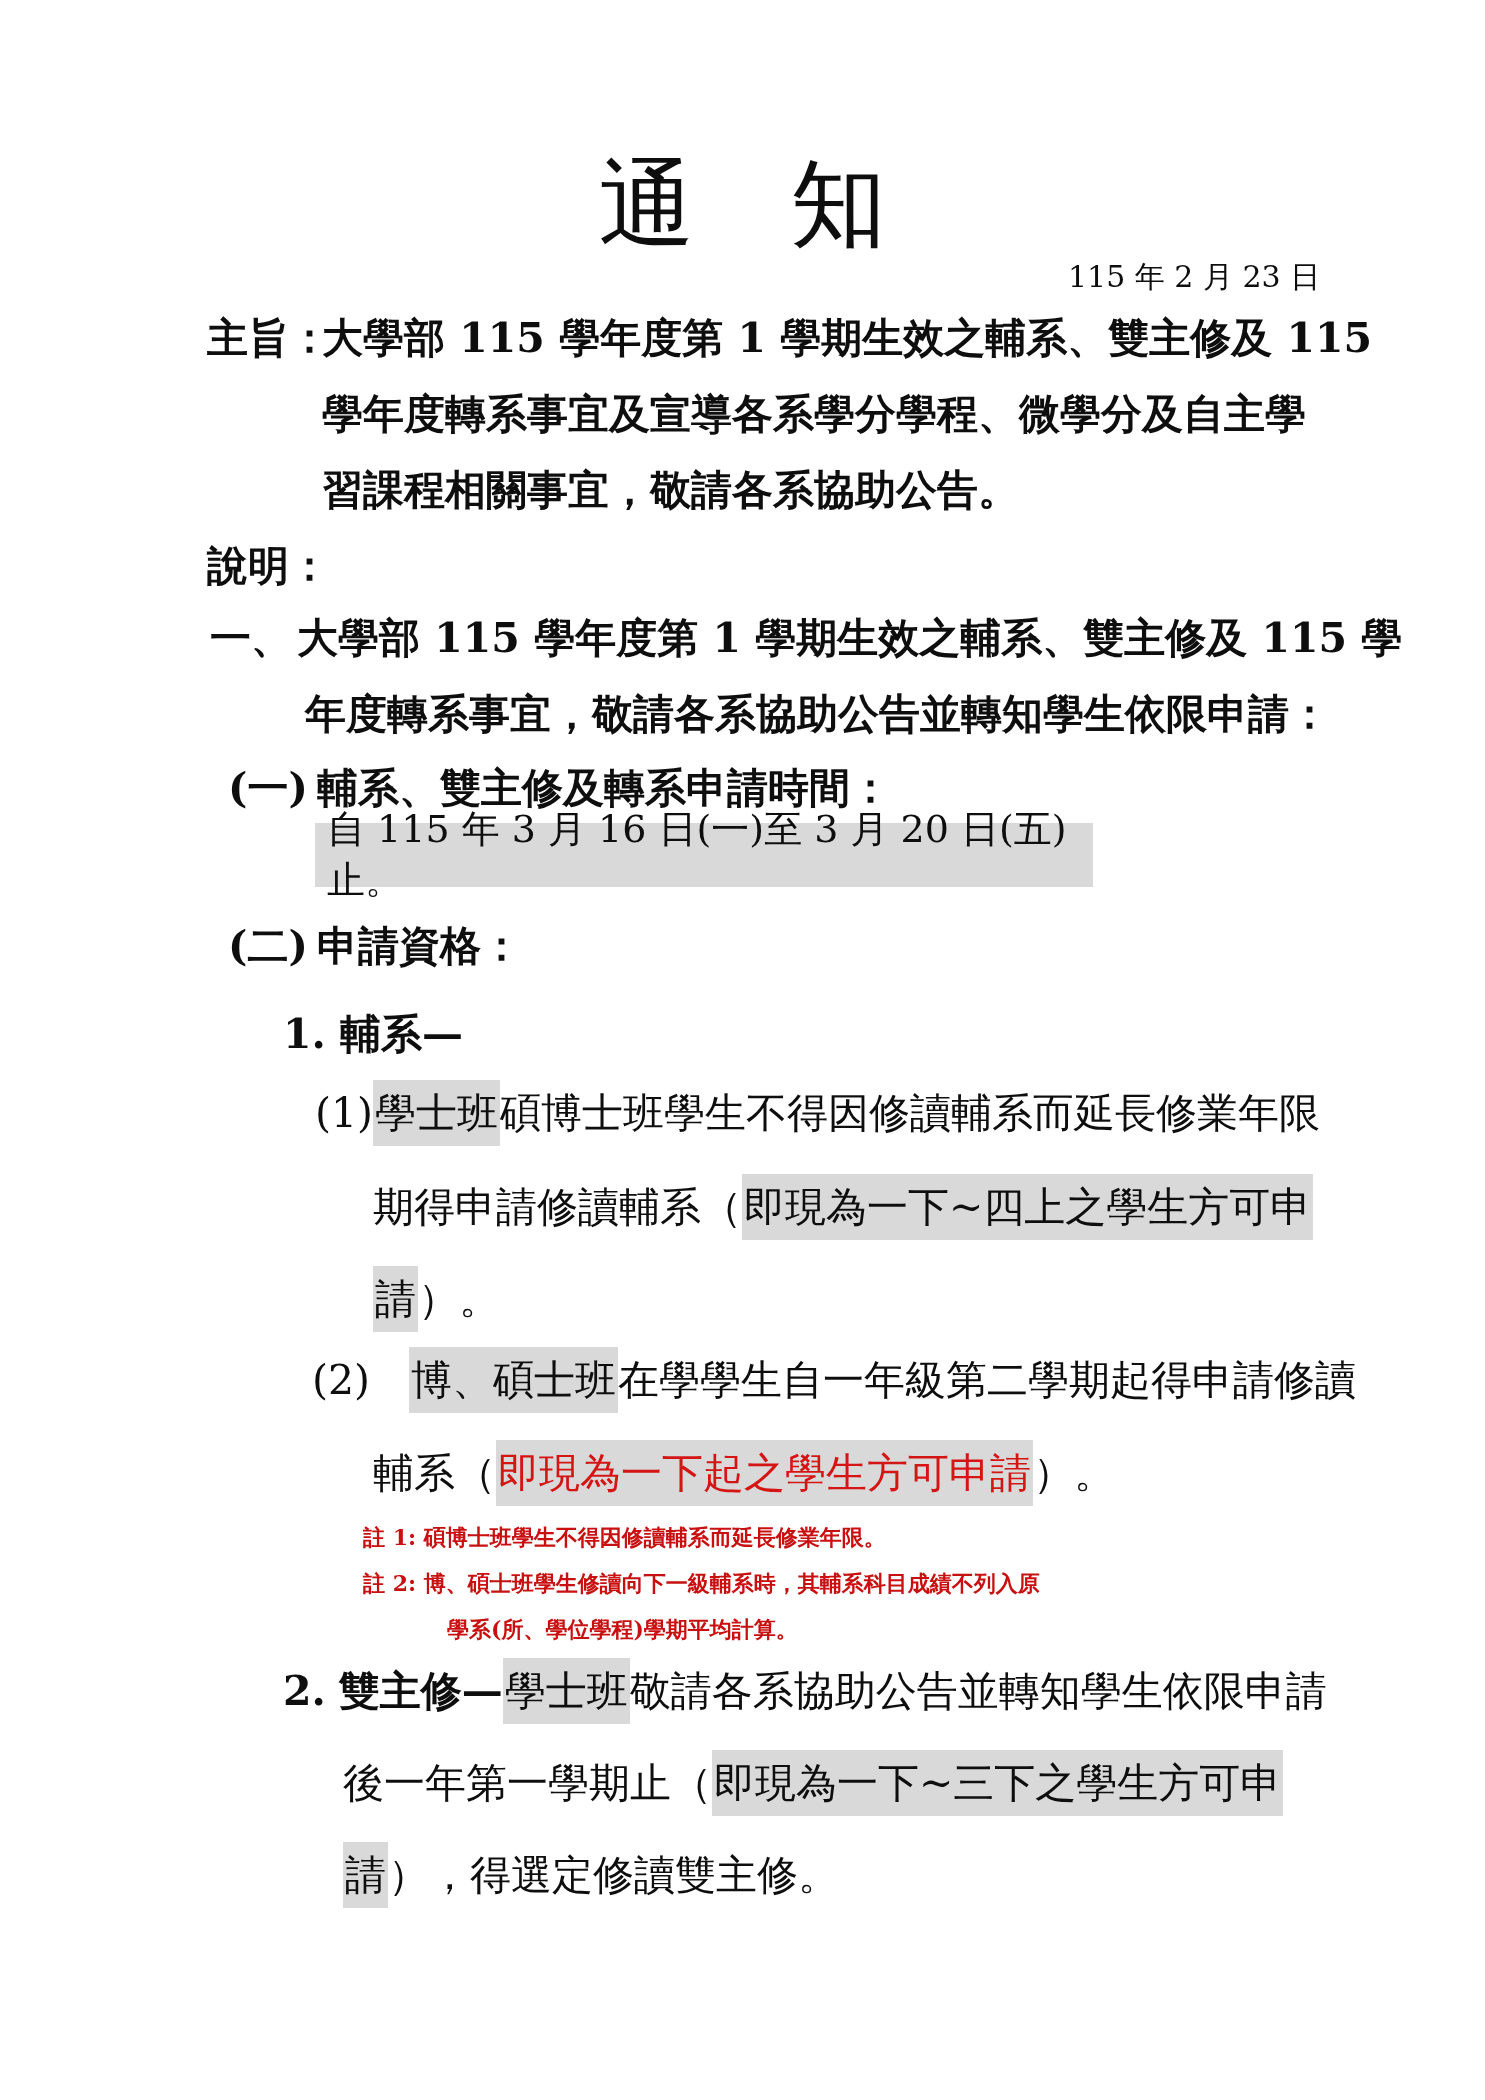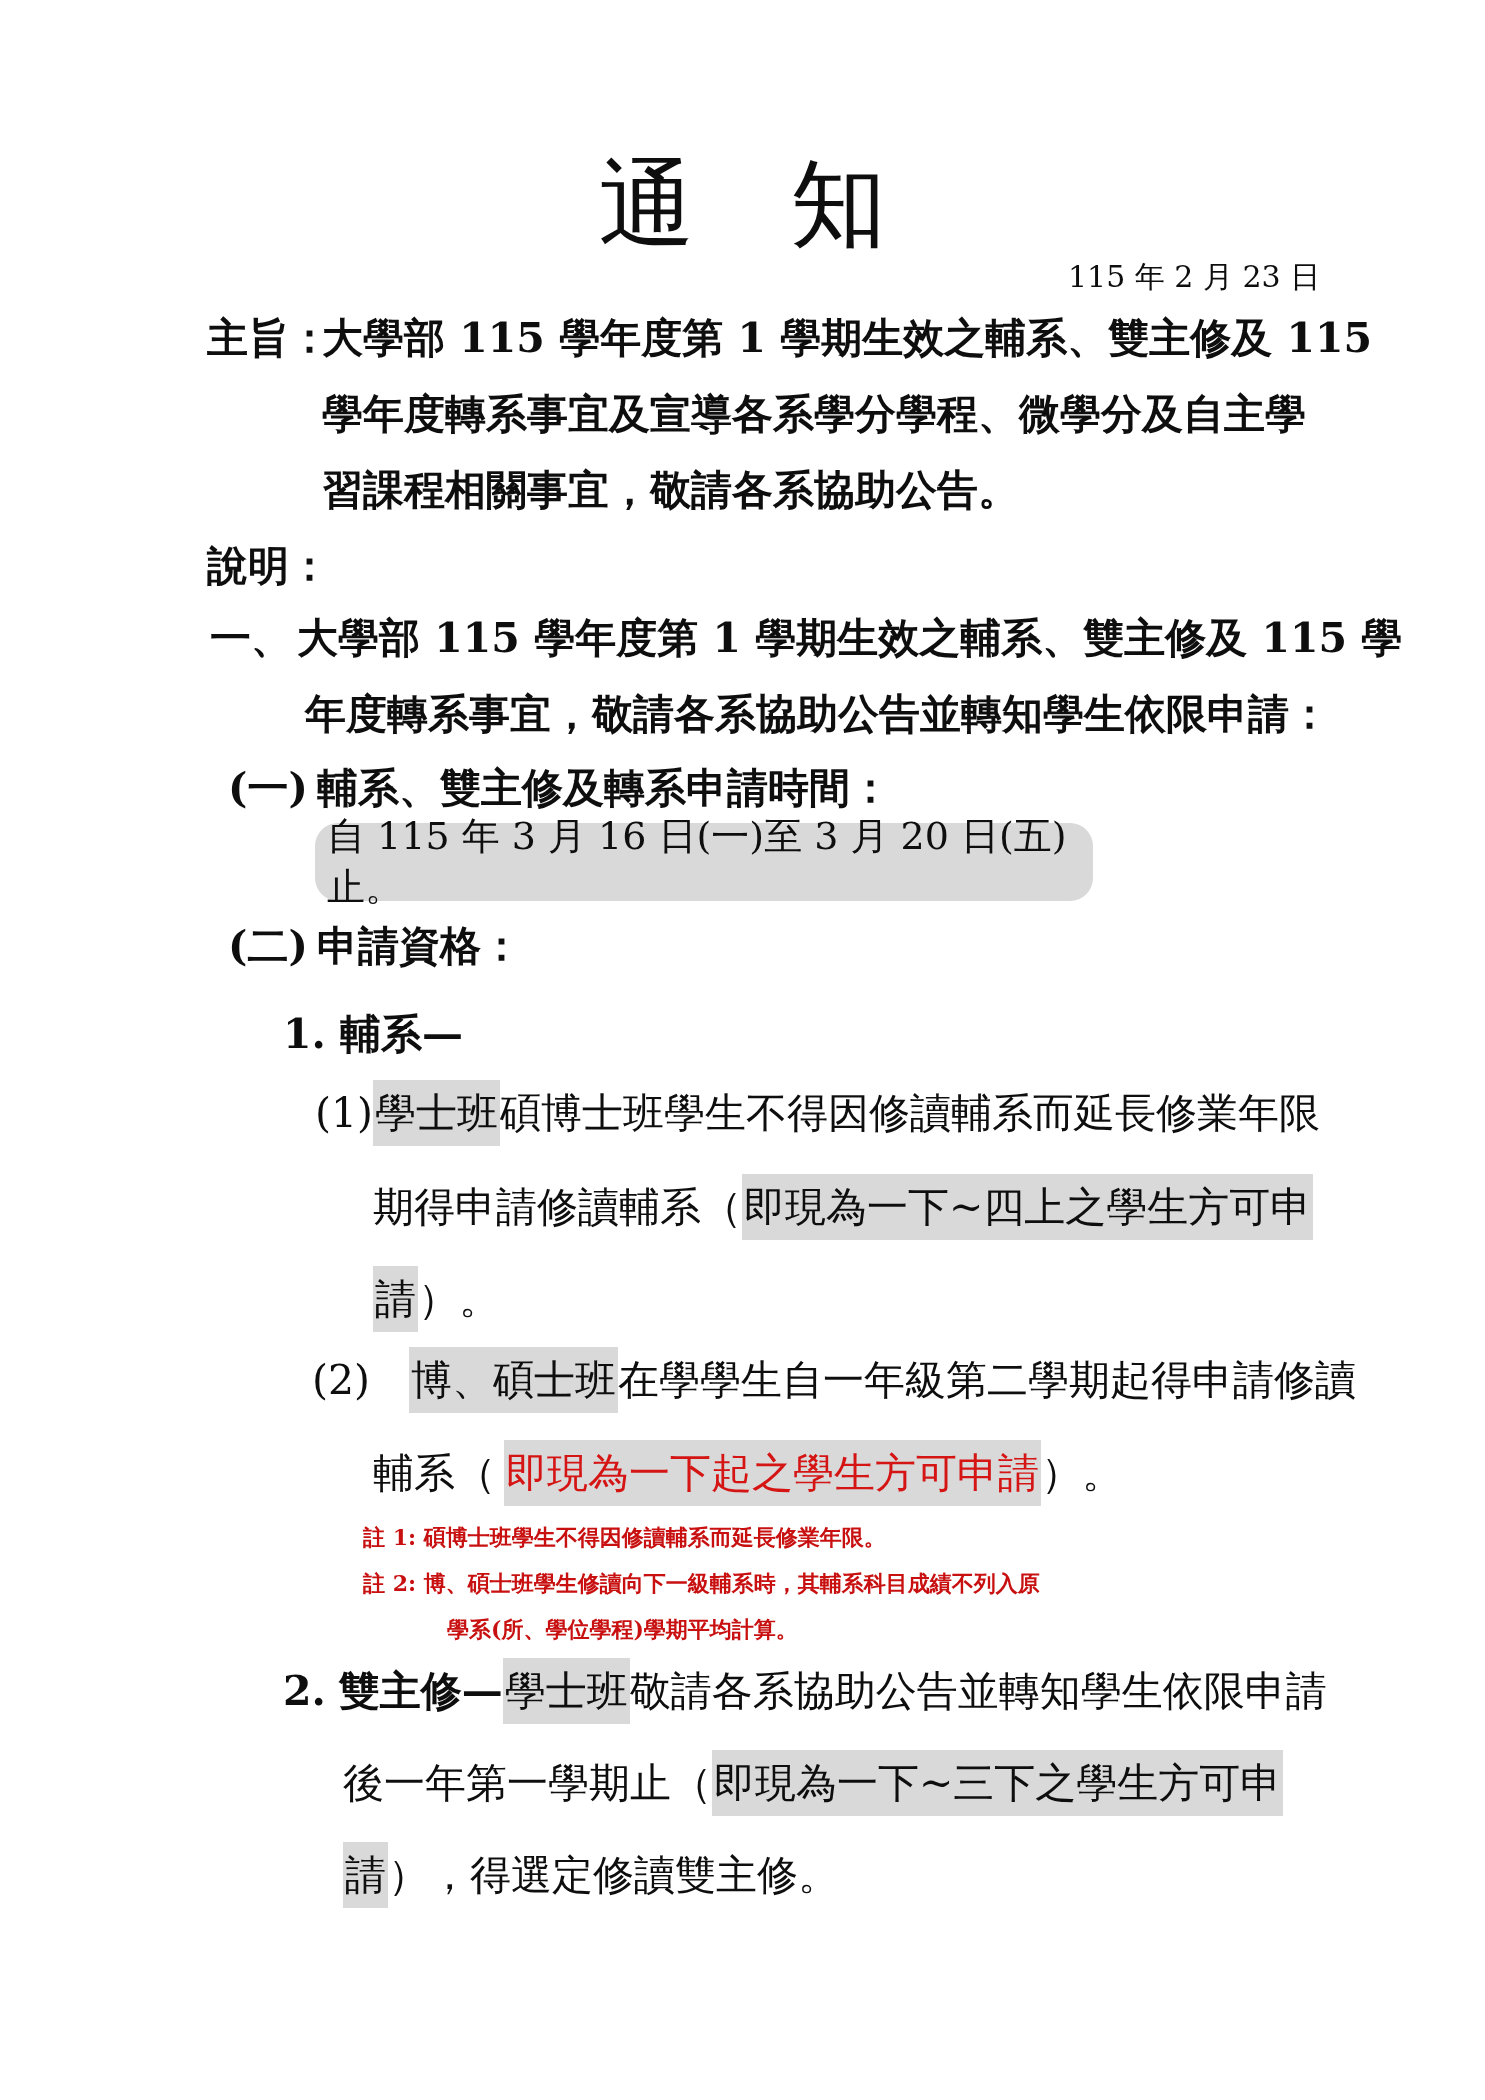--- a/index.html
+++ b/index.html
@@ -14,21 +14,21 @@
     width:1485px;height:2100px;background:var(--paper);
     font-family:"DejaVu Serif","Liberation Serif",serif;
     color:var(--ink);
   }
   .page{position:relative;width:1485px;height:2100px;overflow:hidden;background:var(--paper);}
   .line{position:absolute;white-space:nowrap;font-size:41px;line-height:1.15;}
   .b{font-weight:bold;}
   .title{position:absolute;left:0;width:100%;text-align:center;font-size:96px;line-height:1.1;}
   .date{position:absolute;font-size:30px;line-height:1.1;}
   .hl{background:var(--hl);padding:9px 2px;}
-  .red{color:var(--red);margin-left:8px;}
+  .red{color:var(--red);}
   .note{font-size:22px;line-height:1.2;font-weight:bold;color:var(--note-red);}
   .period-box{
     position:absolute;background:var(--hl);
     display:flex;align-items:center;box-sizing:border-box;
     font-size:38px;padding-left:12px;
   }
 </style>
 </head>
 <body>
 
@@ -45,21 +45,21 @@
 
   <div class="line b" style="left:207px;top:543px;">說明：</div>
 
   <div class="line b" style="left:210px;top:615px;">一、</div>
   <div class="line b" style="left:297px;top:615px;">大學部 115 學年度第 1 學期生效之輔系、雙主修及 115 學</div>
   <div class="line b" style="left:297px;top:691px;margin-left:8px;">年度轉系事宜，敬請各系協助公告並轉知學生依限申請：</div>
 
   <div class="line b" style="left:228px;top:765px;">(一)</div>
   <div class="line b" style="left:317px;top:765px;">輔系、雙主修及轉系申請時間：</div>
 
-  <div class="period-box" style="left:315px;top:823px;width:778px;height:78px;border-radius:23px;">
+  <div class="period-box" style="left:315px;top:823px;width:778px;height:64px;">
     <span>自 115 年 3 月 16 日(一)至 3 月 20 日(五)止。</span>
   </div>
 
   <div class="line b" style="left:228px;top:923px;">(二)</div>
   <div class="line b" style="left:317px;top:923px;">申請資格：</div>
 
   <div class="line b" style="left:283px;top:1011px;">
     <span>1.</span>
     <span>輔系—</span>
   </div>

